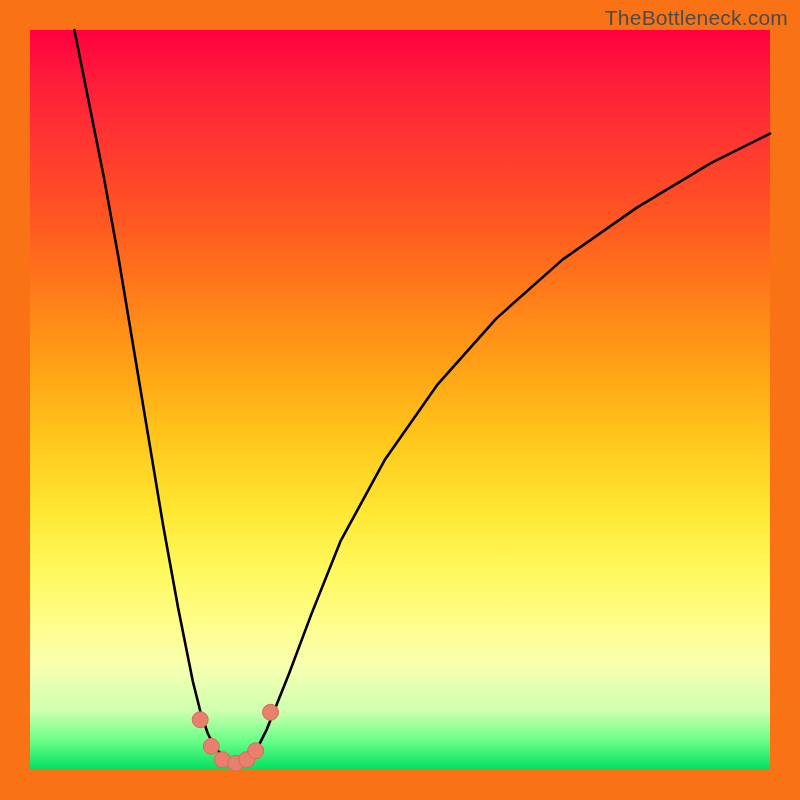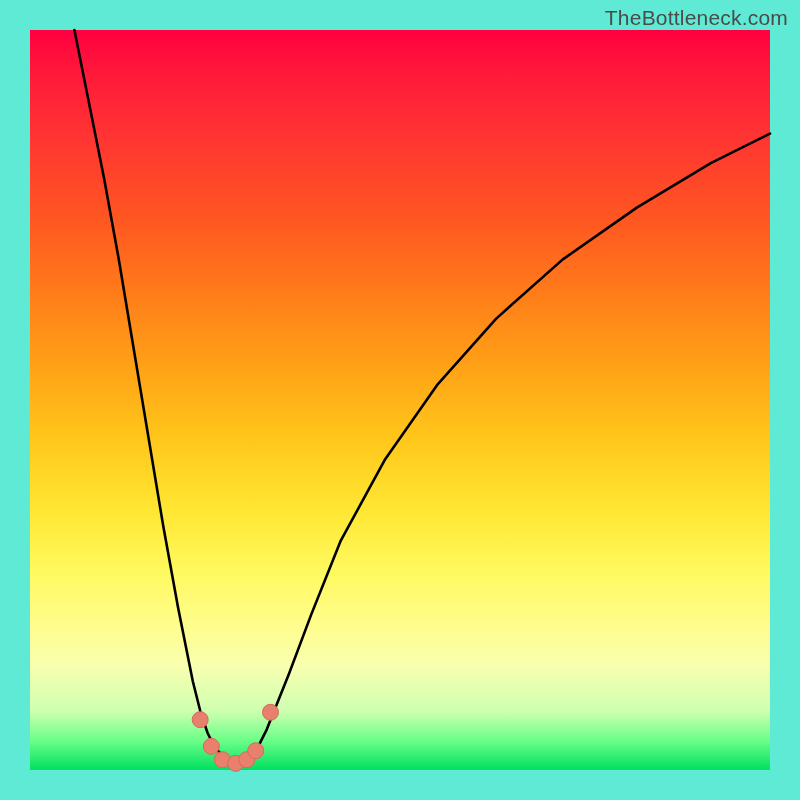--- a/index.html
+++ b/index.html
@@ -10,21 +10,21 @@
     background: #000;
     overflow: hidden;
     font-family: Arial, Helvetica, sans-serif;
   }
   .frame {
     position: absolute;
     left: 0;
     top: 0;
     width: 800px;
     height: 800px;
-    background: #5eead4;
+    background: #f97316;
   }
   .plot-area {
     position: absolute;
     left: 30px;
     top: 30px;
     width: 740px;
     height: 740px;
     
     background: linear-gradient(
       to bottom,

